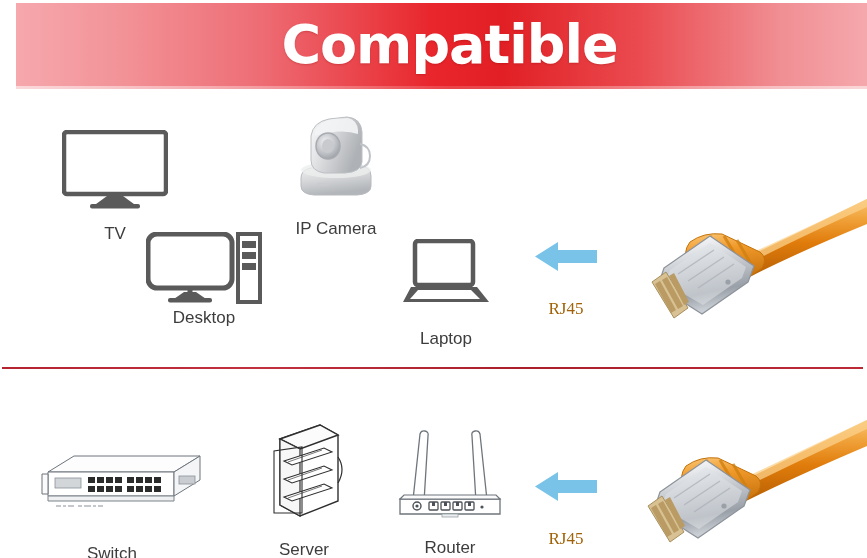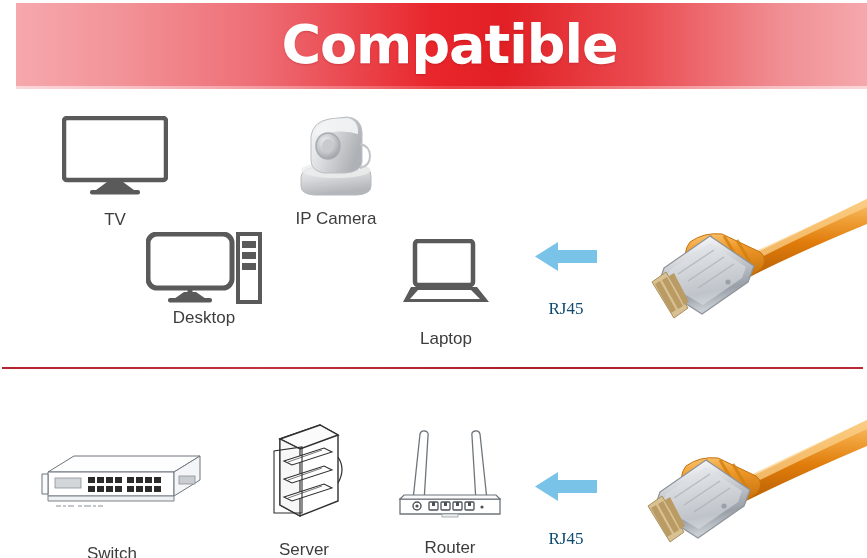--- a/index.html
+++ b/index.html
@@ -75,40 +75,40 @@
   }
   .item-label {
     color: #3d3d3d;
     font-family: "Liberation Sans", sans-serif;
     font-size: 17px;
     white-space: nowrap;
   }
   .icon-wrap { display: block; }
 
   
-  #item-tv       { left: 62px;  top: 116px; justify-content: flex-end; }
+  #item-tv       { left: 62px;  top: 130px; justify-content: flex-end; }
   #item-ipcamera { left: 291px; top: 112px; }
   #item-desktop  { left: 146px; top: 232px; }
   #item-laptop   { left: 401px; top: 239px; }
   
   #item-switch   { left: 22px;  top: 450px; }
   #item-server   { left: 262px; top: 417px; }
   #item-router   { left: 390px; top: 424px; justify-content: flex-end; }
 
   
   .rj45-group {
     position: absolute;
     display: flex;
     flex-direction: column;
     align-items: center;
   }
   #rj45-top    { left: 535px; top: 240px; }
   #rj45-bottom { left: 535px; top: 470px; }
   .rj45-label {
-    color: #0c4a6e;
+    color: #a16207;
     font-family: "Liberation Serif", serif;
     font-size: 17px;
     margin-top: 22px;
     white-space: nowrap;
   }
 
   
   .cable {
     position: absolute;
   }
@@ -167,21 +167,21 @@
       <path d="M24 20 Q28 9 42 7 L57 6 Q66 8 67 18 L67 22 Q50 16 24 24 Z" fill="#f3f4f5" opacity=".9"></path>
 
       <ellipse cx="37" cy="34" rx="12" ry="13" fill="url(#lensG)" stroke="#a8abb0" stroke-width="1.5"></ellipse>
       <ellipse cx="37" cy="34" rx="6" ry="7" fill="#c8cacd"></ellipse>
 
       <path d="M69 32 Q79 34 79 44 Q79 54 69 56" fill="none" stroke="#c0c3c7" stroke-width="2"></path>
 
       <rect x="26" y="71" width="12" height="2.5" rx="1.2" fill="#c9cbce"></rect>
     </svg>
   </span>
-  <span class="item-label" style="">IP Camera</span>
+  <span class="item-label" style="margin-top:10px;">IP Camera</span>
 </div>
 
 <div class="item" id="item-desktop">
   <span class="icon-wrap">
     <svg width="116" height="72" viewBox="0 0 116 72">
 
       <rect x="2" y="2" width="84" height="54" rx="9" ry="9" fill="#ffffff" stroke="#5a5a5a" stroke-width="5"></rect>
       <path d="M44 56 L44 62" stroke="#5a5a5a" stroke-width="5"></path>
       <path d="M25 69 L38 60 L50 60 L63 69 Z" fill="#5a5a5a"></path>
       <rect x="22" y="66" width="44" height="4.5" rx="2" fill="#5a5a5a"></rect>

